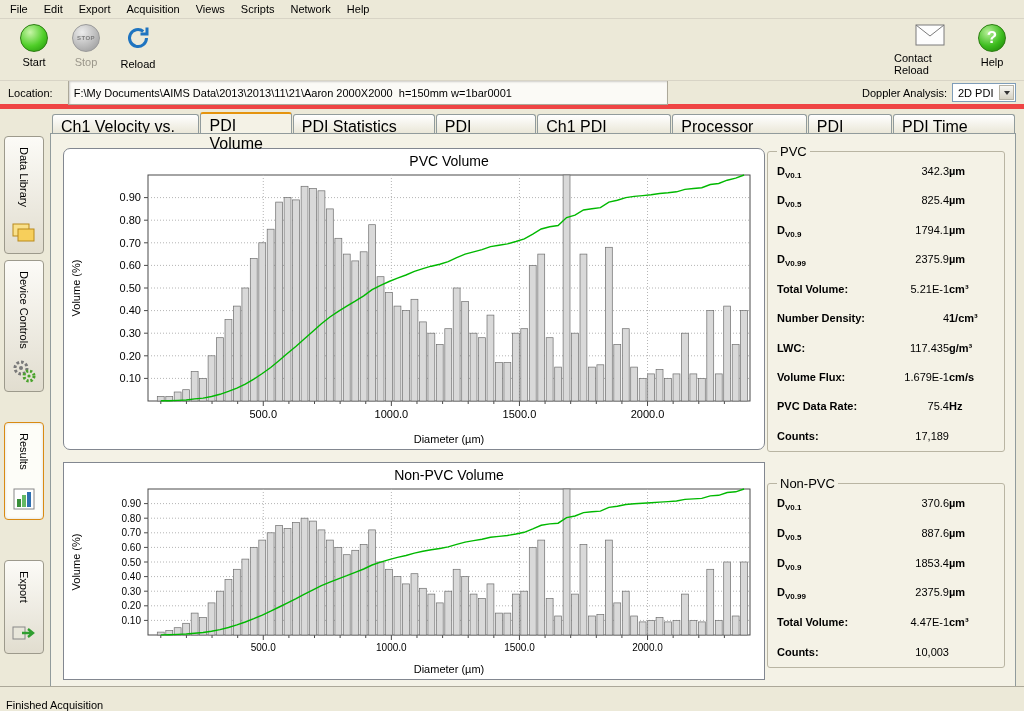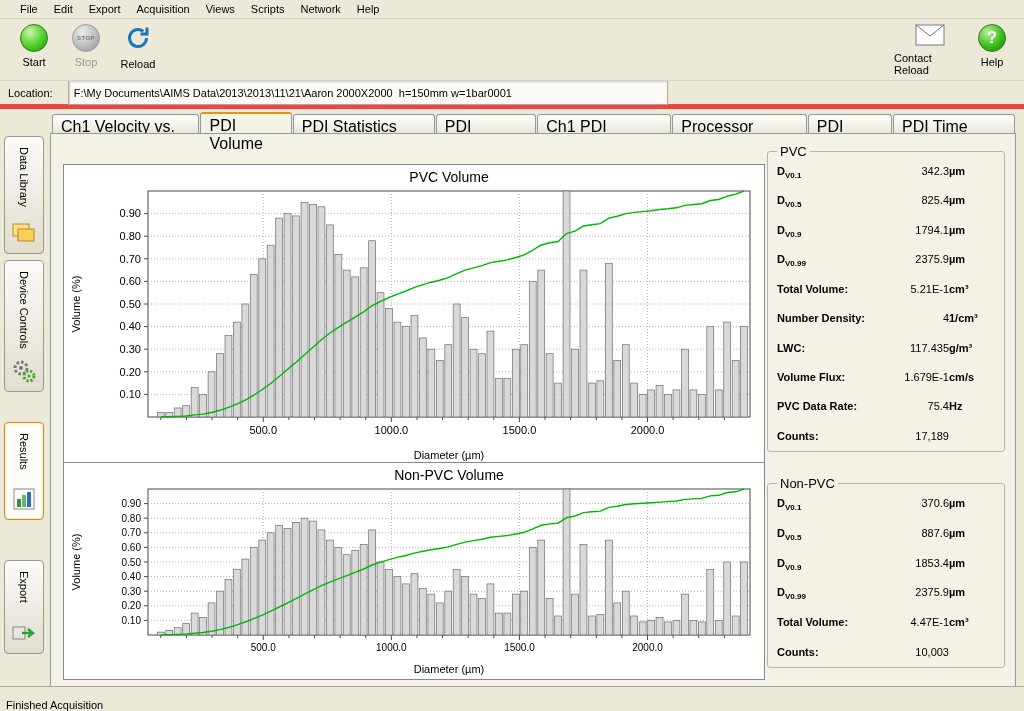--- a/index.html
+++ b/index.html
@@ -5,21 +5,21 @@
   * { box-sizing: border-box; }
   html,body { margin:0; padding:0; }
   body {
     width:1024px; height:711px; position:relative; overflow:hidden;
     background:#ece9d8; color:#000;
     font-family:"Liberation Sans", sans-serif; font-size:11px;
   }
   svg text { font-family:"Liberation Sans", sans-serif; }
 
   
-  .menubar { height:19px; display:flex; align-items:center; padding-left:12px;
+  .menubar { height:19px; display:flex; align-items:center; padding-left:2px;
              border-bottom:1px solid #d8d4c6; background:#ece9d8; }
   .menu-item { padding:2px 8px; cursor:default; }
 
   
   .toolbar { height:62px; position:relative; display:flex; align-items:flex-start;
              padding:5px 8px 0 8px; border-bottom:1px solid #d8d4c6; }
   .tool { width:52px; display:flex; flex-direction:column; align-items:center; gap:4px; cursor:default; }
   .tool-label { font-size:11px; }
   .tool.disabled .tool-label { color:#9a968a; }
   .sphere { width:28px; height:28px; border-radius:50%; display:flex; align-items:center; justify-content:center; }
@@ -60,21 +60,21 @@
   .tabs-row { height:21px; display:flex; align-items:flex-end; padding-left:2px; }
   .tab { height:19px; padding:3px 8px 0 8px; margin-right:1px; font-size:16px; cursor:default;
          border:1px solid #919b9c; border-bottom:none; border-radius:3px 3px 0 0;
          background:linear-gradient(#ffffff,#eae7d8); position:relative; }
   .tab.active { height:21px; background:#f4f2e6; border-top:2px solid #e5940e; z-index:3; }
   .tab-pane { position:absolute; left:0; right:0; top:21px; bottom:0;
               border:1px solid #919b9c; background:#f4f2e6; }
 
   
   .chart-box { position:absolute; left:12px; width:702px; background:#fff; border:1px solid #828790; }
-  #chart-box-0 { top:30px;  height:302px; }
+  #chart-box-0 { top:14px;  height:302px;border-radius:7px; }
   #chart-box-1 { top:328px; height:218px; }
 
   
   .stats-col { position:absolute; right:10px; top:10px; width:238px; }
   fieldset { border:1px solid #b9b5a3; border-radius:3px; margin:0 0 24px 0; padding:2px 9px 6px 9px; }
   legend { font-size:13px; padding:0 3px; }
   #pvc-group .rows    { height:284px; display:flex; flex-direction:column; justify-content:space-between; padding-top:4px;}
   #nonpvc-group .rows { height:168px; display:flex; flex-direction:column; justify-content:space-between; padding-top:4px;}
   .stat-row { display:flex; align-items:baseline; }
   .stat-label { font-weight:bold; }
@@ -132,20 +132,29 @@
     <div class="tool">
       <div class="sphere help">?</div>
       <div class="tool-label">Help</div>
     </div>
   </div>
 </div>
 
 <div class="locrow">
   <span>Location:</span>
   <input class="loc-input" readonly="" value="F:\My Documents\AIMS Data\2013\2013\11\21\Aaron 2000X2000  h=150mm w=1bar0001" style="">
+  <div class="doppler">
+    <span>Doppler Analysis:</span>
+    <div class="combo">
+      <span>2D PDI</span>
+      <span class="combo-btn">
+        <span class="arr-down"></span>
+      </span>
+    </div>
+  </div>
 </div>
 
 <div class="sidebar">
     <div class="side-btn" style="height:118px;margin-top:0px">
        <span class="vtext">Data Library</span>
        <span><svg width="26" height="24" viewBox="0 0 26 24">
       <rect x="2" y="3" width="16" height="12" fill="#f9e08a" stroke="#b98a1c"></rect>
       <rect x="7" y="8" width="16" height="12" fill="#f7cf5b" stroke="#b98a1c"></rect>
         </svg></span>
      </div>

